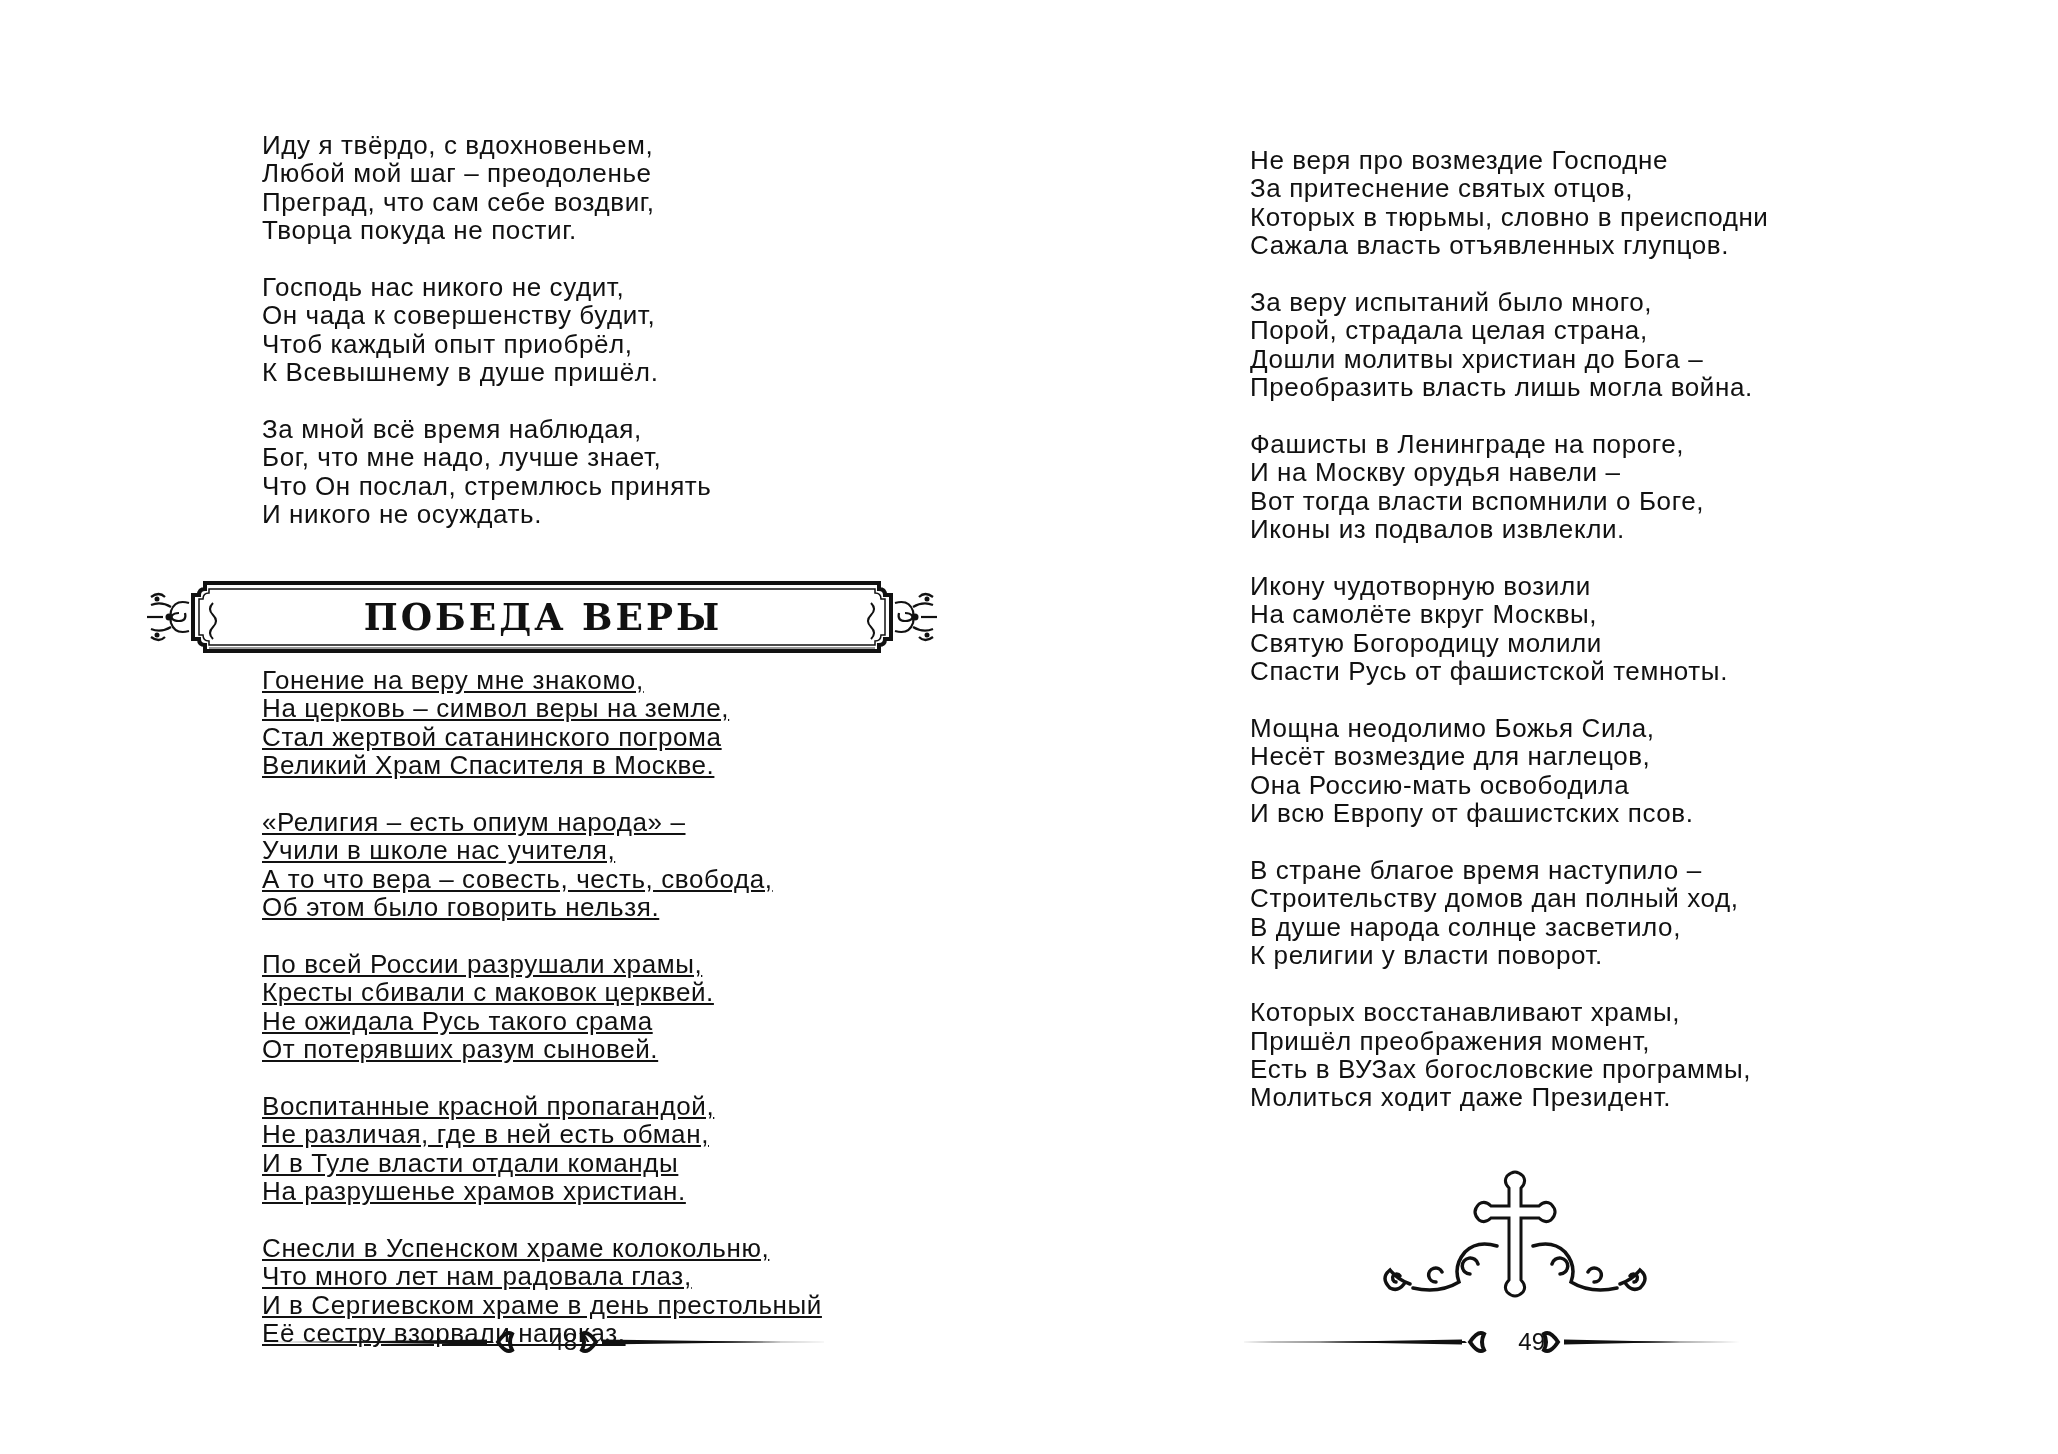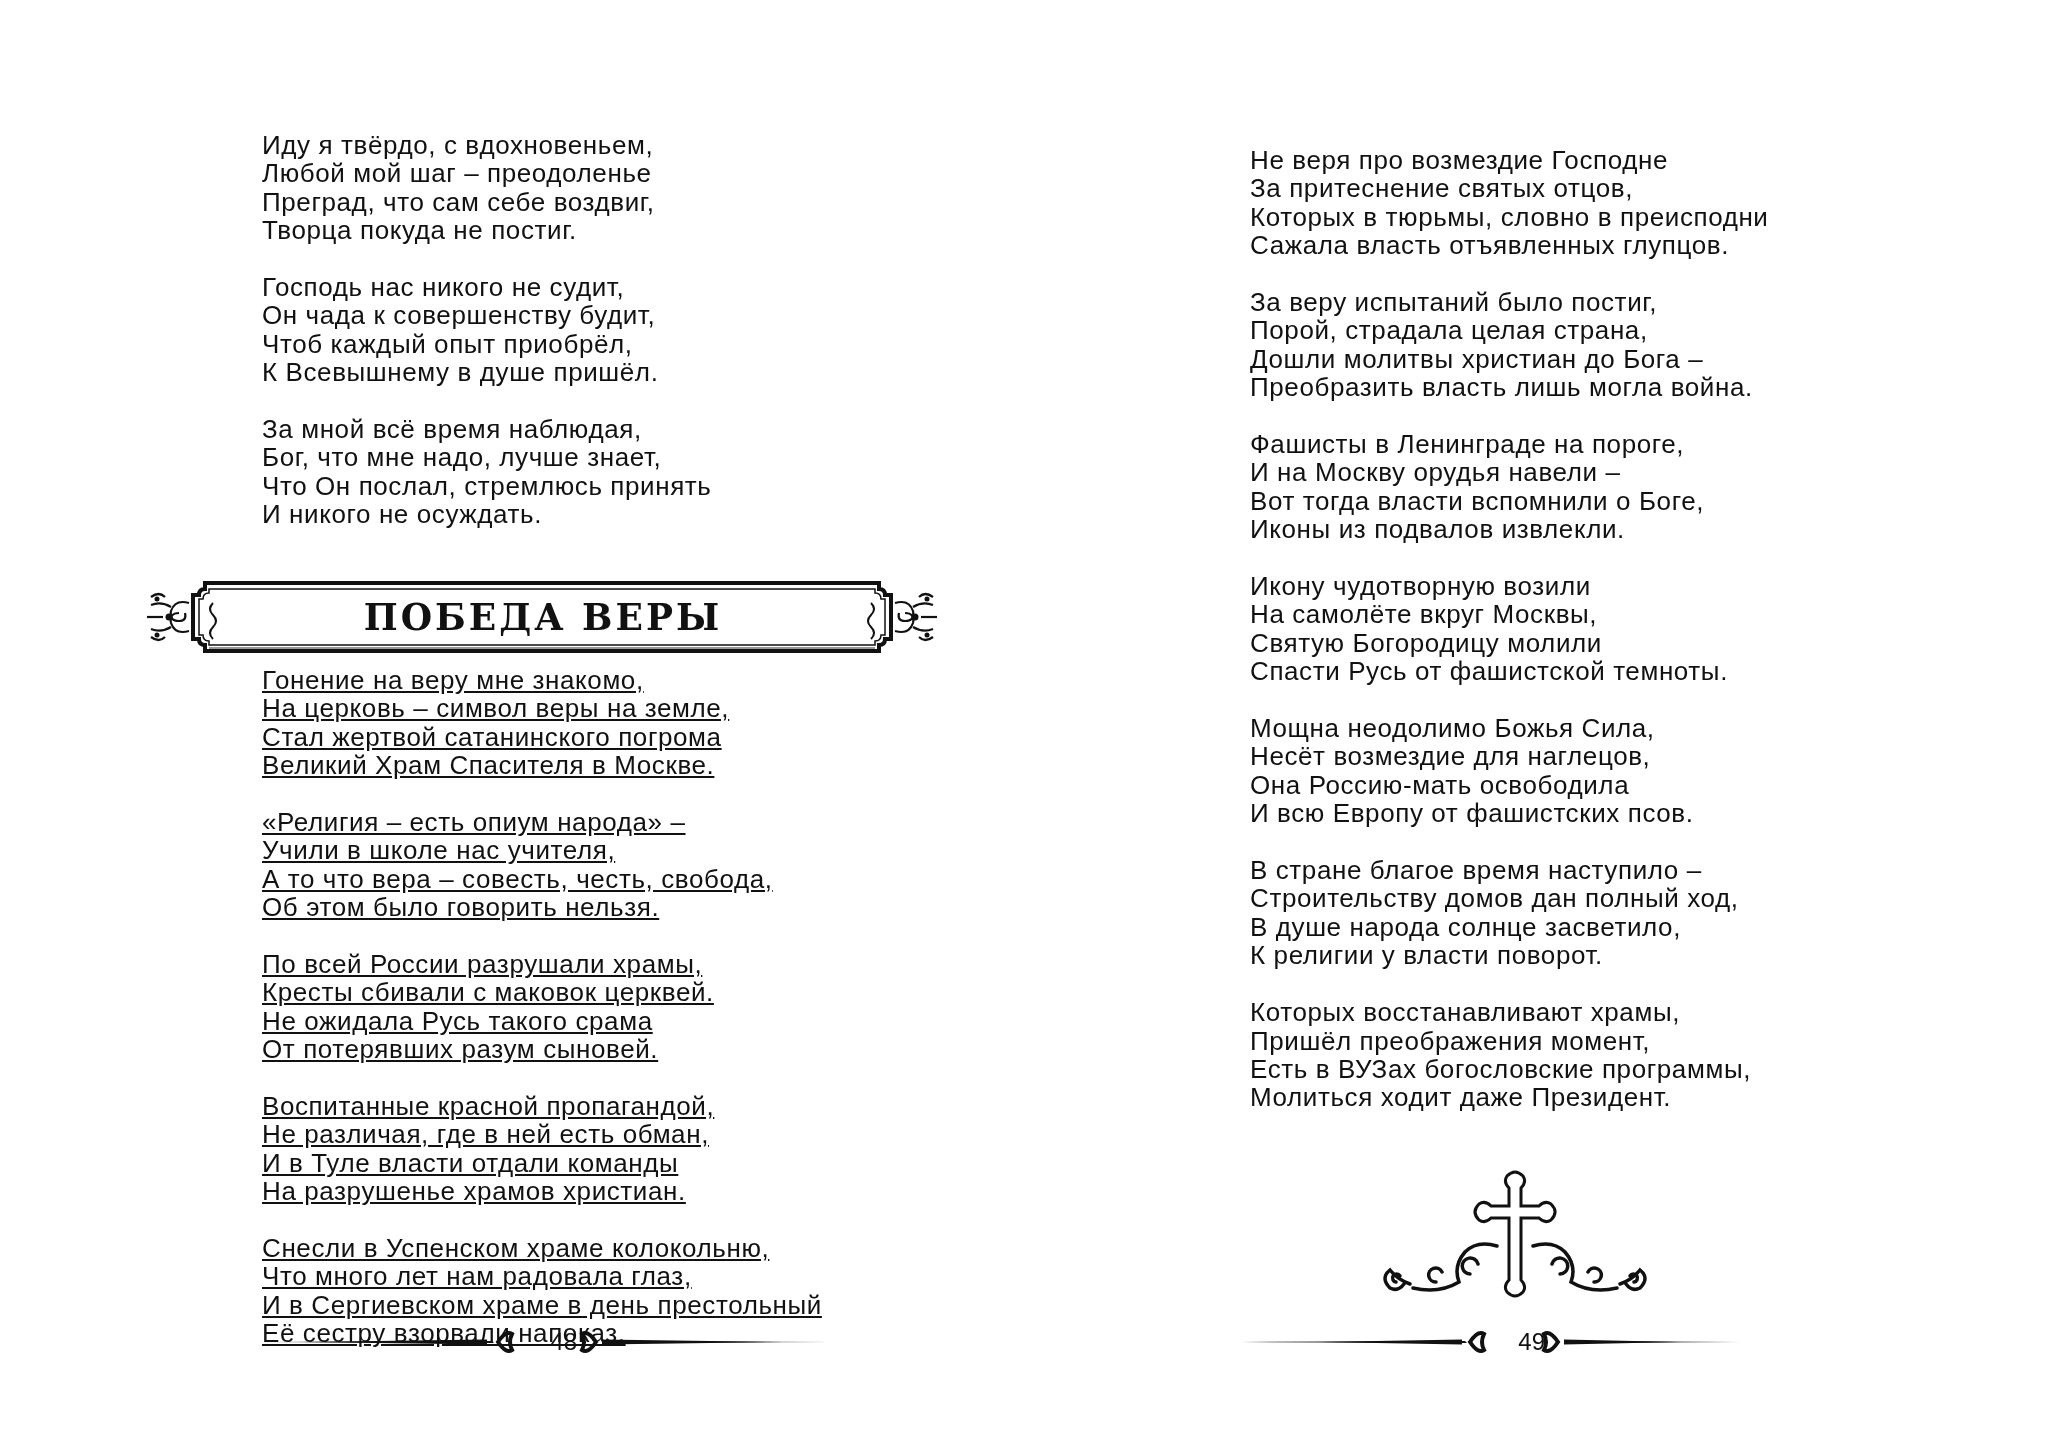--- a/index.html
+++ b/index.html
@@ -129,21 +129,21 @@
 
 <div class="page right">
   <div class="col" style="left:221px; top:146px;">
     <div class="stanza">
       <span class="line">Не веря про возмездие Господне</span>
       <span class="line">За притеснение святых отцов,</span>
       <span class="line">Которых в тюрьмы, словно в преисподни</span>
       <span class="line">Сажала власть отъявленных глупцов.</span>
     </div>
     <div class="stanza">
-      <span class="line">За веру испытаний было постиг,</span>
+      <span class="line">За веру испытаний было много,</span>
       <span class="line">Порой, страдала целая страна,</span>
       <span class="line">Дошли молитвы христиан до Бога –</span>
       <span class="line">Преобразить власть лишь могла война.</span>
     </div>
     <div class="stanza">
       <span class="line">Фашисты в Ленинграде на пороге,</span>
       <span class="line">И на Москву орудья навели –</span>
       <span class="line">Вот тогда власти вспомнили о Боге,</span>
       <span class="line">Иконы из подвалов извлекли.</span>
     </div>

